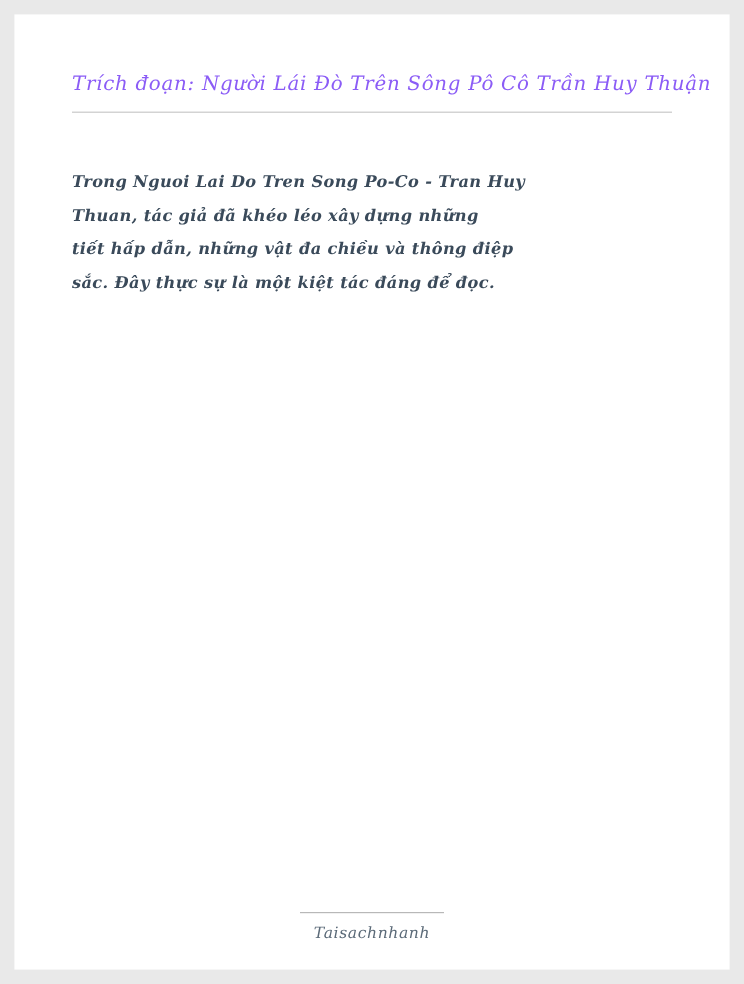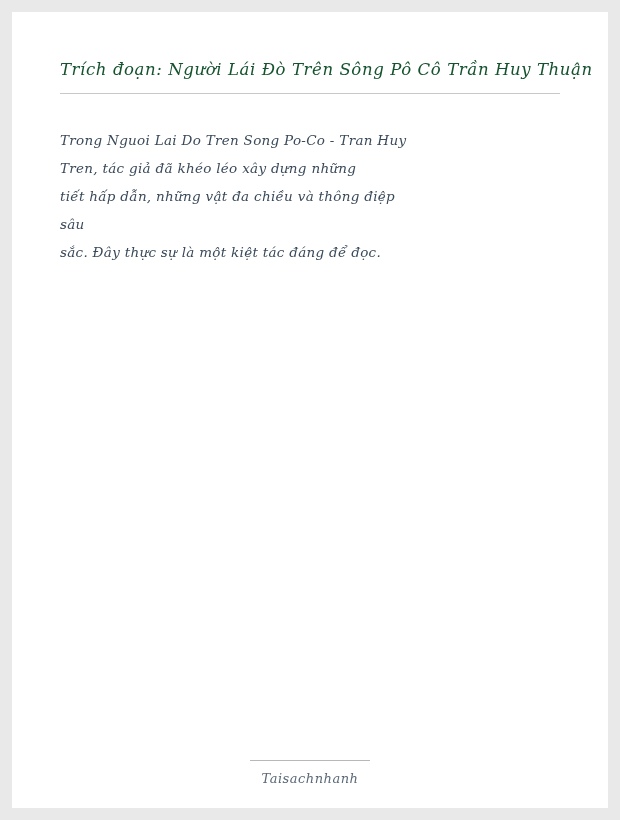--- a/index.html
+++ b/index.html
@@ -25,29 +25,30 @@
   .content {
     position: absolute;
     left: 48px;
     top: 48px;
     right: 48px;
   }
   .doc-title {
     font-family: "DejaVu Serif", "Liberation Serif", serif;
     font-style: italic;
     font-size: 16.5px;
-    color: #14532d;
+    color: #8b5cf6;
     letter-spacing: 0.6px;
     white-space: nowrap;
     padding-bottom: 14px;
     border-bottom: 1px solid #c9c9c9;
     text-align: right;
   }
   .body-block {
-    margin-top: 32px;
+    margin-top: 44px;
+    font-weight: bold;
   }
   .body-line {
     font-family: "DejaVu Serif", "Liberation Serif", serif;
     font-style: italic;
     font-size: 13.5px;
     color: #3a4a5a;
     letter-spacing: 0.3px;
     line-height: 28px;
     white-space: pre;
   }
@@ -73,23 +74,22 @@
   }
 </style>
 </head>
 <body>
 
 <div class="page">
   <div class="content">
     <div class="doc-title">Trích đoạn: Người Lái Đò Trên Sông Pô Cô Trần Huy Thuận</div>
     <div class="body-block">
       <div class="body-line">Trong Nguoi Lai Do Tren Song Po-Co - Tran Huy</div>
-      <div class="body-line">Tren, tác giả đã khéo léo xây dựng những</div>
+      <div class="body-line">Thuan, tác giả đã khéo léo xây dựng những</div>
       <div class="body-line">tiết hấp dẫn, những vật đa chiều và thông điệp</div>
-      <div class="body-line">sâu</div>
       <div class="body-line">sắc. Đây thực sự là một kiệt tác đáng để đọc.</div>
     </div>
   </div>
   <div class="footer">
     <div class="footer-rule"></div>
     <div class="footer-text">Taisachnhanh</div>
   </div>
 </div>
 
 </body></html>

